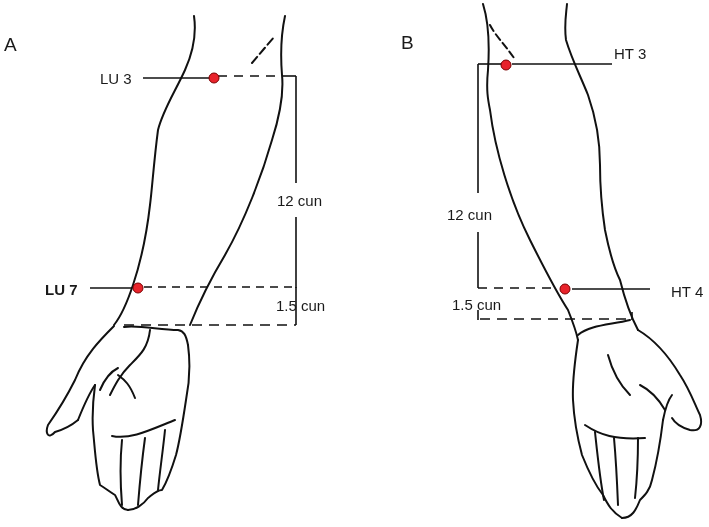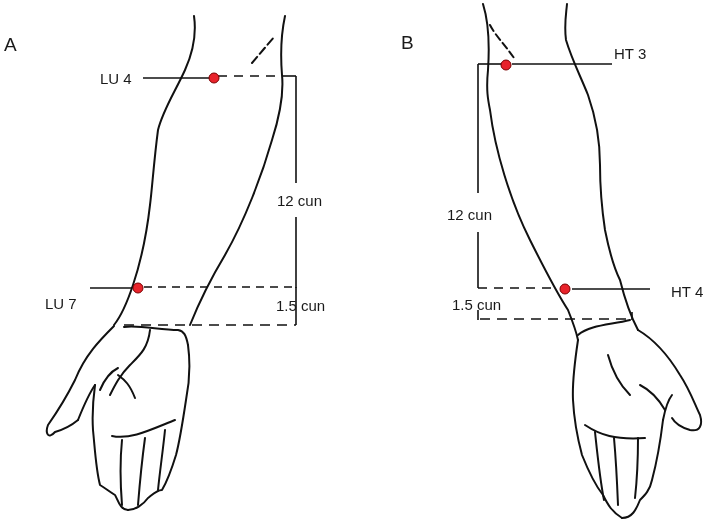--- a/index.html
+++ b/index.html
@@ -104,22 +104,22 @@
       <circle cx="214" cy="78" r="5" fill="#e8232b"></circle>
       <circle cx="138" cy="288" r="5" fill="#e8232b"></circle>
       <circle cx="506" cy="65" r="5" fill="#e8232b"></circle>
       <circle cx="565" cy="289" r="5" fill="#e8232b"></circle>
     </g>
   </svg>
 
   <span class="lbl panel-lbl" style="left:4px; top:35px;">A</span>
   <span class="lbl panel-lbl" style="left:401px; top:33px;">B</span>
 
-  <span class="lbl" style="left:100px; top:71px;">LU 4</span>
-  <span class="lbl" style="left:45px; top:296px;">LU 7</span>
+  <span class="lbl" style="left:100px; top:71px;">LU 3</span>
+  <span class="lbl" style="left:45px; top:282px;font-weight:bold;">LU 7</span>
   <span class="lbl" style="left:277px; top:193px;">12 cun</span>
   <span class="lbl" style="left:276px; top:298px;">1.5 cun</span>
 
   <span class="lbl" style="left:614px; top:46px;text-align:center;">HT 3</span>
   <span class="lbl" style="left:652px; top:284px;margin-left:19px;">HT 4</span>
   <span class="lbl" style="left:447px; top:207px;">12 cun</span>
   <span class="lbl" style="left:452px; top:297px;">1.5 cun</span>
 </div>
 
 </body></html>

